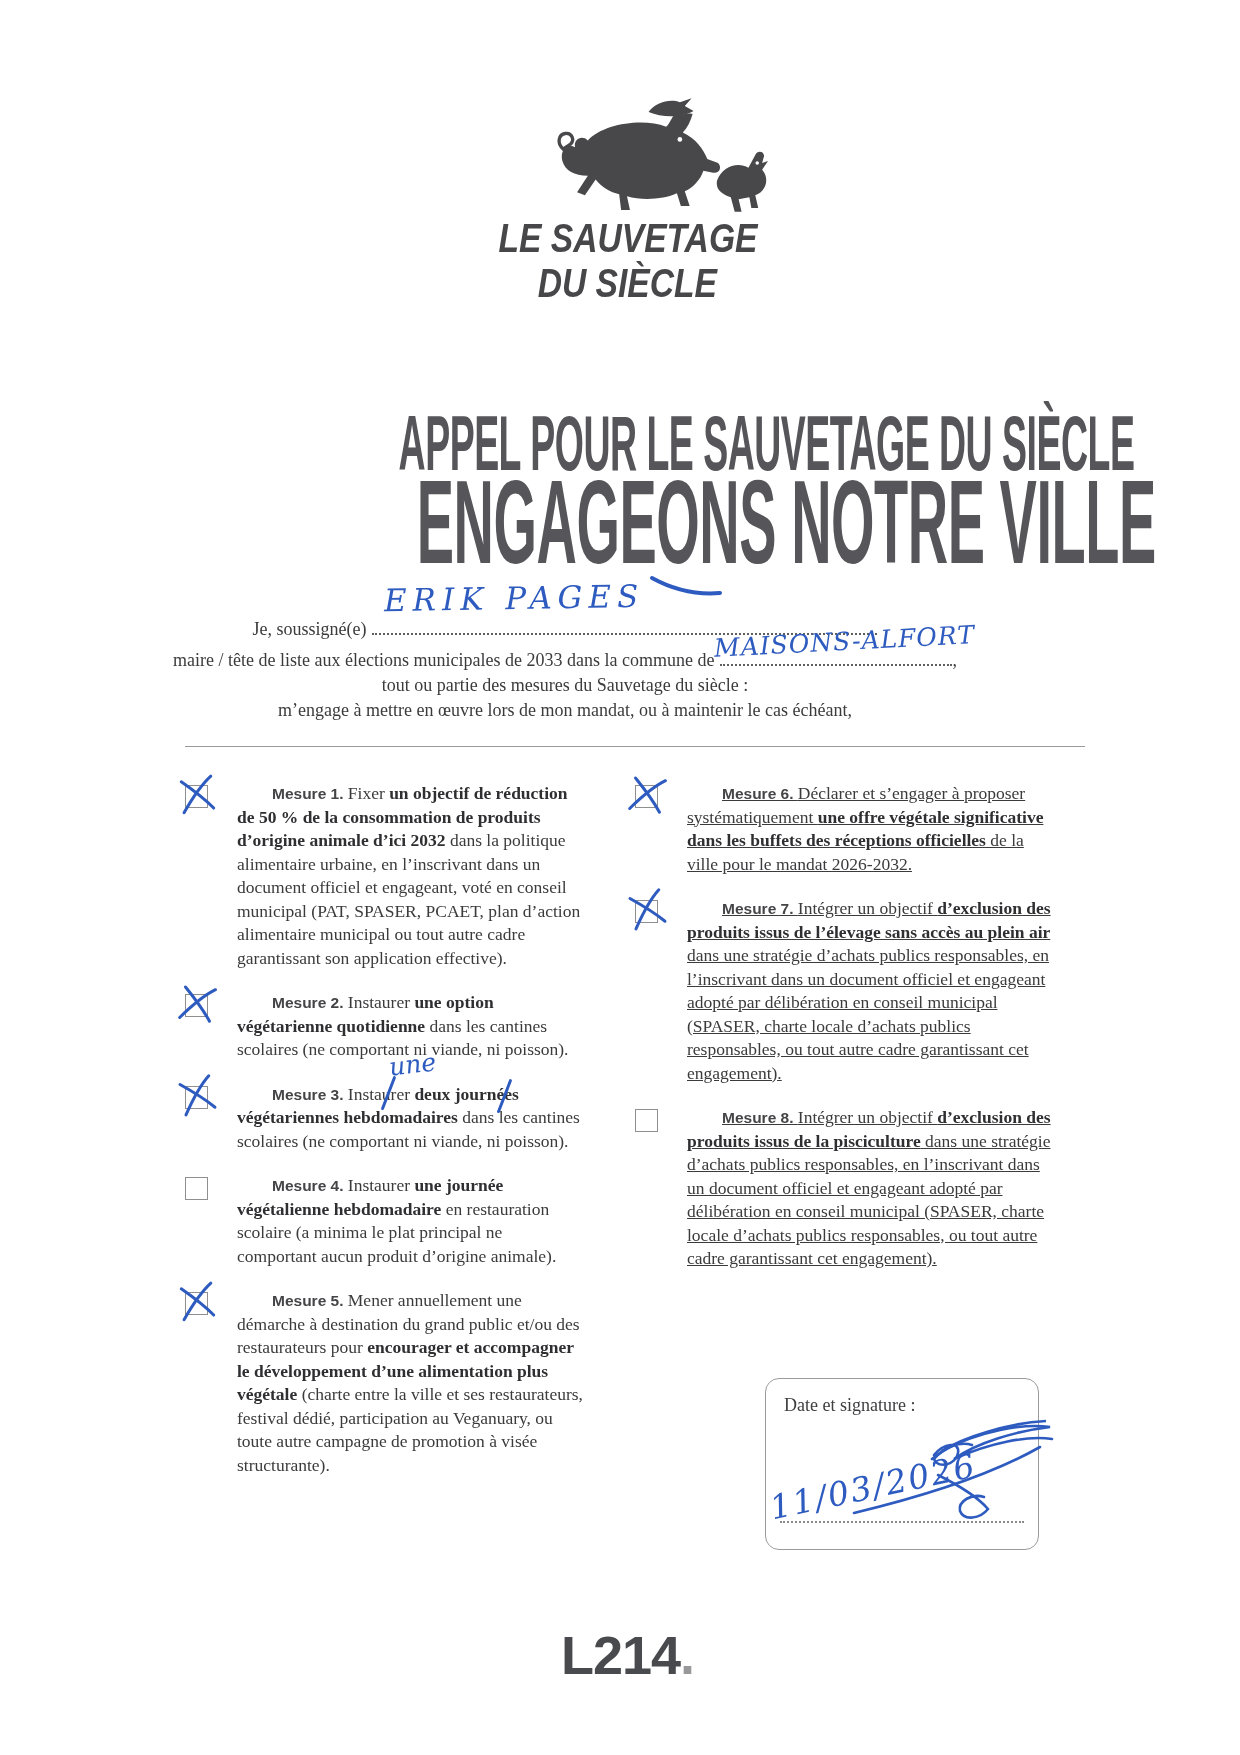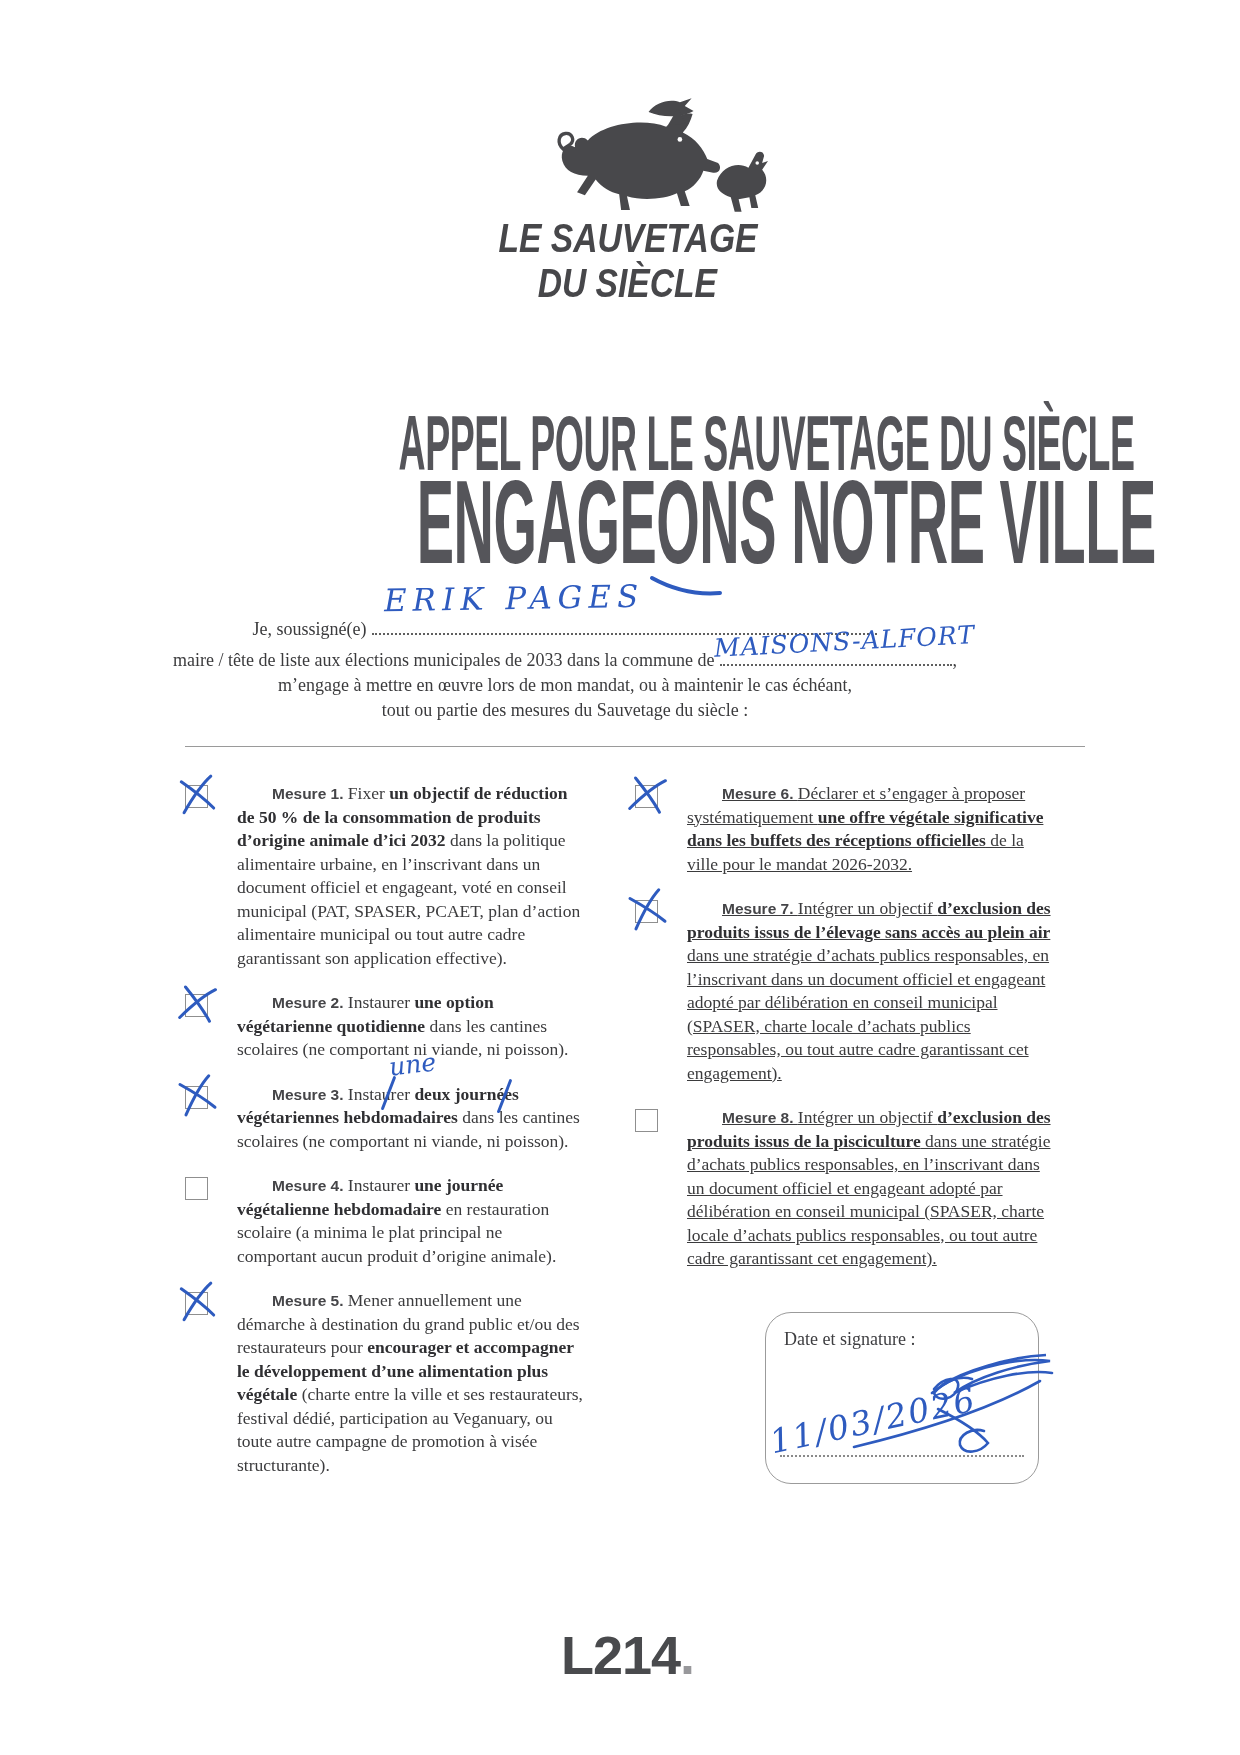--- a/index.html
+++ b/index.html
@@ -49,22 +49,22 @@
   .mtext{position:relative;font-size:17.5px;line-height:23.5px;color:#3b3b3d;}
   .mlabel{font-family:"Liberation Sans",sans-serif;font-weight:bold;font-size:15.5px;color:#454548;margin-left:35px;}
   .mtext b{color:#2f2f32;}
   .correction{position:absolute;left:152px;top:-30px;font-size:25px;font-family:"DejaVu Serif",serif;
               font-style:italic;transform:rotate(-7deg);}
   .slash{position:absolute;width:2.6px;height:36px;background:#2e5bbf;border-radius:2px;}
   .slash-1{left:150px;top:-8px;transform:rotate(21deg);}
   .slash-2{left:266px;top:-5px;transform:rotate(21deg);}
 
   
-  .sigbox{position:absolute;left:765px;top:1312px;width:272px;height:170px;border:1.6px solid #9b9b9b;
-          border-radius:26px;overflow:visible;}
+  .sigbox{position:absolute;left:765px;top:1378px;width:272px;height:170px;border:1.6px solid #9b9b9b;
+          border-radius:14px;overflow:visible;}
   .sigbox-label{position:absolute;left:18px;top:16px;font-size:18px;color:#3e3e41;}
   .sig-dotline{position:absolute;left:14px;right:14px;bottom:26px;border-bottom:2px dotted #8a8a8a;}
   .hw-date{left:2px;top:88px;font-size:33px;letter-spacing:2px;transform:rotate(-12deg);}
   .sig-scribble{position:absolute;left:148px;top:38px;width:140px;height:120px;overflow:visible;}
   .sig-scribble path{stroke:#2e5bbf;stroke-width:2.6;fill:none;stroke-linecap:round;}
 
   
   .footer{position:absolute;left:0;top:1624px;width:1255px;text-align:center;
           font-family:"Liberation Sans",sans-serif;font-weight:bold;font-size:54px;color:#494a4d;
           letter-spacing:-1px;}
@@ -105,22 +105,22 @@
     <path d="M4,4 C24,15 48,21 72,19" stroke="#2e5bbf" stroke-width="4" fill="none" stroke-linecap="round"></path>
   </svg>
 
   <div class="intro">
     <div style="margin-bottom:5px;">
       <span>Je, soussigné(e)</span><span class="field f-name"><span class="hand ink hw-name">ERIK PAGES</span></span>
     </div>
     <div>
       <span>maire / tête de liste aux élections municipales de 2033 dans la commune de</span><span class="field f-commune"><span class="hand ink hw-commune">MAISONS-ALFORT</span></span><span>,</span>
     </div>
+    <div>tout ou partie des mesures du Sauvetage du siècle :</div>
     <div>m’engage à mettre en œuvre lors de mon mandat, ou à maintenir le cas échéant,</div>
-    <div>tout ou partie des mesures du Sauvetage du siècle :</div>
   </div>
 
   <div class="divider"></div>
 
   <div class="measures">
     <div class="mcol mcol-left">
         <div class="measure">
           <div class="checkbox-wrap">
             <span class="checkbox"></span>
             <svg class="xmark x1" viewBox="0 0 44 44">

